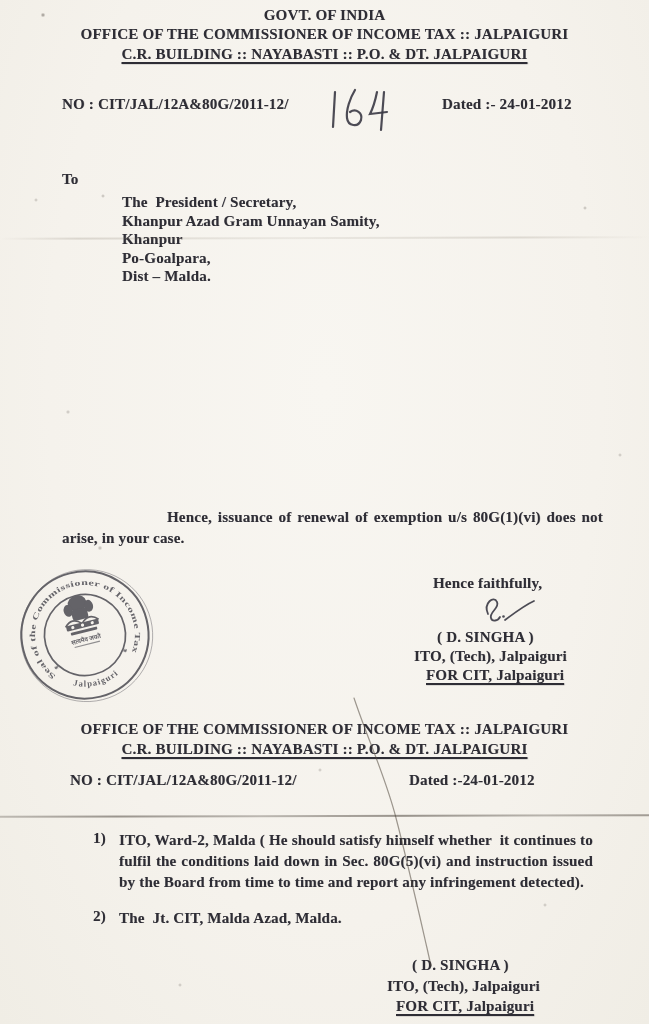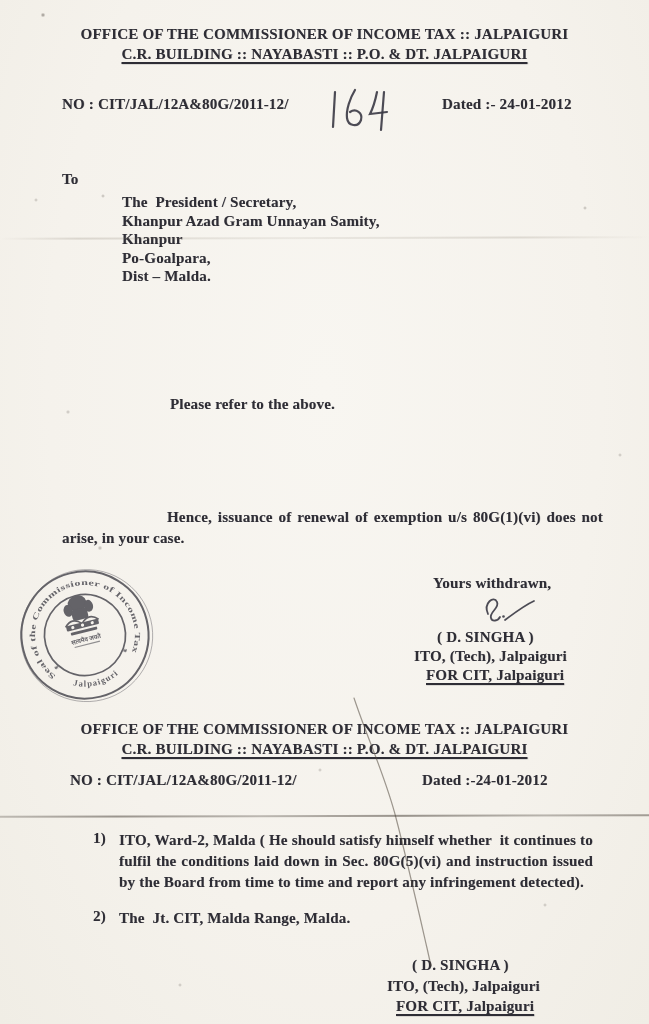--- a/index.html
+++ b/index.html
@@ -39,20 +39,21 @@
   .copytext{flex:1;font-size:15px;letter-spacing:.2px;line-height:21px;text-align:justify;
             white-space:pre-wrap;text-shadow:.4px .4px .5px rgba(46,45,53,.33);}
   svg{position:absolute;overflow:visible;}
   .ink-stroke{stroke:#3a3944;stroke-width:2.2;fill:none;stroke-linecap:round;opacity:.9;}
 </style>
 </head>
 <body>
 
 <div class="page">
 
+  <div class="t center" style="top:7px">GOVT. OF INDIA</div>
   <div class="t center" style="top:26px">OFFICE OF THE COMMISSIONER OF INCOME TAX :: JALPAIGURI</div>
   <div class="t center" style="top:46px"><span class="u">C.R. BUILDING :: NAYABASTI :: P.O. &amp; DT. JALPAIGURI</span></div>
 
   <div class="t" style="left:62px;top:96px">NO : CIT/JAL/12A&amp;80G/2011-12/</div>
   <div class="t" style="left:442px;top:96px">Dated :- 24-01-2012</div>
 
   <svg style="left:315px;top:80px" width="95" height="55" viewBox="0 0 95 55" aria-label="164">
     <path class="ink-stroke" d="M20,12 L18,47"></path>
     <path class="ink-stroke" d="M40,10 C35,18 31,30 32,38 C33,46 43,48 46,40 C48,33 41,28 35,32"></path>
     <path class="ink-stroke" d="M62,12 C60,22 57,30 55,34 L72,32"></path>
@@ -62,24 +63,23 @@
   <div class="t" style="left:62px;top:171px">To</div>
   <div class="t" style="left:122px;top:212.5px">Khanpur Azad Gram Unnayan Samity,</div>
   <div class="t" style="left:122px;top:194px">The  President / Secretary,</div>
   <div class="t" style="left:122px;top:231px">Khanpur</div>
   <div class="t" style="left:122px;top:249.5px">Po-Goalpara,</div>
   <div class="t" style="left:122px;top:268px">Dist – Malda.</div>
 
   <div class="crease-h" style="top:237px"></div>
 
 
-  <div class="t" style="left:170px;top:396px">Please refer to the above.</div>
   <div class="just indent" style="left:62px;top:507px;width:541px">Hence, issuance of renewal of exemption u/s 80G(1)(vi) does not arise, in your case.</div>
 
-  <div class="t" style="left:433px;top:575px">Yours withdrawn,</div>
+  <div class="t" style="left:433px;top:575px">Hence faithfully,</div>
   <svg style="left:470px;top:590px" width="80" height="40" viewBox="0 0 80 40">
     <path d="M18,24 C13,13 24,5 27,12 C30,18 19,22 21,28 C22,32 28,31 30,27" stroke="#3a3944" stroke-width="1.8" fill="none" stroke-linecap="round" opacity=".9"></path>
     <circle cx="33.5" cy="26.5" r="1.3" fill="#3a3944" opacity=".9"></circle>
     <path d="M35,30 C43,24 55,15 64,11" stroke="#3a3944" stroke-width="1.7" fill="none" stroke-linecap="round" opacity=".9"></path>
   </svg>
   <div class="t" style="left:437px;top:629px">( D. SINGHA )</div>
   <div class="t" style="left:414px;top:648px">ITO, (Tech), Jalpaiguri</div>
   <div class="t" style="left:426px;top:667px"><span class="u">FOR CIT, Jalpaiguri</span></div>
 
   <svg style="left:15px;top:565px" width="140" height="140" viewBox="0 0 140 140">
@@ -114,32 +114,32 @@
       </g>
       <text x="70" y="76.5" text-anchor="middle" font-size="6.2" font-weight="bold" fill="#45444c" stroke="none">सत्यमेव जयते</text>
       <rect x="57" y="79" width="26" height="1.1" fill="#45444c" stroke="none" opacity=".7"></rect>
     </g>
   </svg>
 
   <div class="t center" style="top:721px">OFFICE OF THE COMMISSIONER OF INCOME TAX :: JALPAIGURI</div>
   <div class="t center" style="top:741px"><span class="u">C.R. BUILDING :: NAYABASTI :: P.O. &amp; DT. JALPAIGURI</span></div>
 
   <div class="t" style="left:70px;top:772px">NO : CIT/JAL/12A&amp;80G/2011-12/</div>
-  <div class="t" style="left:422px;top:772px">Dated :-24-01-2012</div>
+  <div class="t" style="left:409px;top:772px">Dated :-24-01-2012</div>
 
   <div class="divider"></div>
 
   <div class="copylist">
     <div class="copyitem">
       <div class="copynum">1)</div>
       <div class="copytext">ITO, Ward-2, Malda ( He should satisfy himself whether  it continues to fulfil the conditions laid down in Sec. 80G(5)(vi) and instruction issued by the Board from time to time and report any infringement detected).</div>
     </div>
     <div class="copyitem">
       <div class="copynum">2)</div>
-      <div class="copytext">The  Jt. CIT, Malda Range, Malda.</div>
+      <div class="copytext">The  Jt. CIT, Malda Azad, Malda.</div>
     </div>
   </div>
 
   <div class="t" style="left:412px;top:957px">( D. SINGHA )</div>
   <div class="t" style="left:387px;top:978px">ITO, (Tech), Jalpaiguri</div>
   <div class="t" style="left:396px;top:998px"><span class="u">FOR CIT, Jalpaiguri</span></div>
 
   <svg style="left:0;top:0" width="649" height="1024" viewBox="0 0 649 1024" pointer-events="none">
     <path d="M354,698 C368,740 386,778 396,818 C406,856 416,900 427,948 L431,966" stroke="rgba(82,72,62,.55)" stroke-width="1.2" fill="none" stroke-linecap="round"></path>
   </svg>

